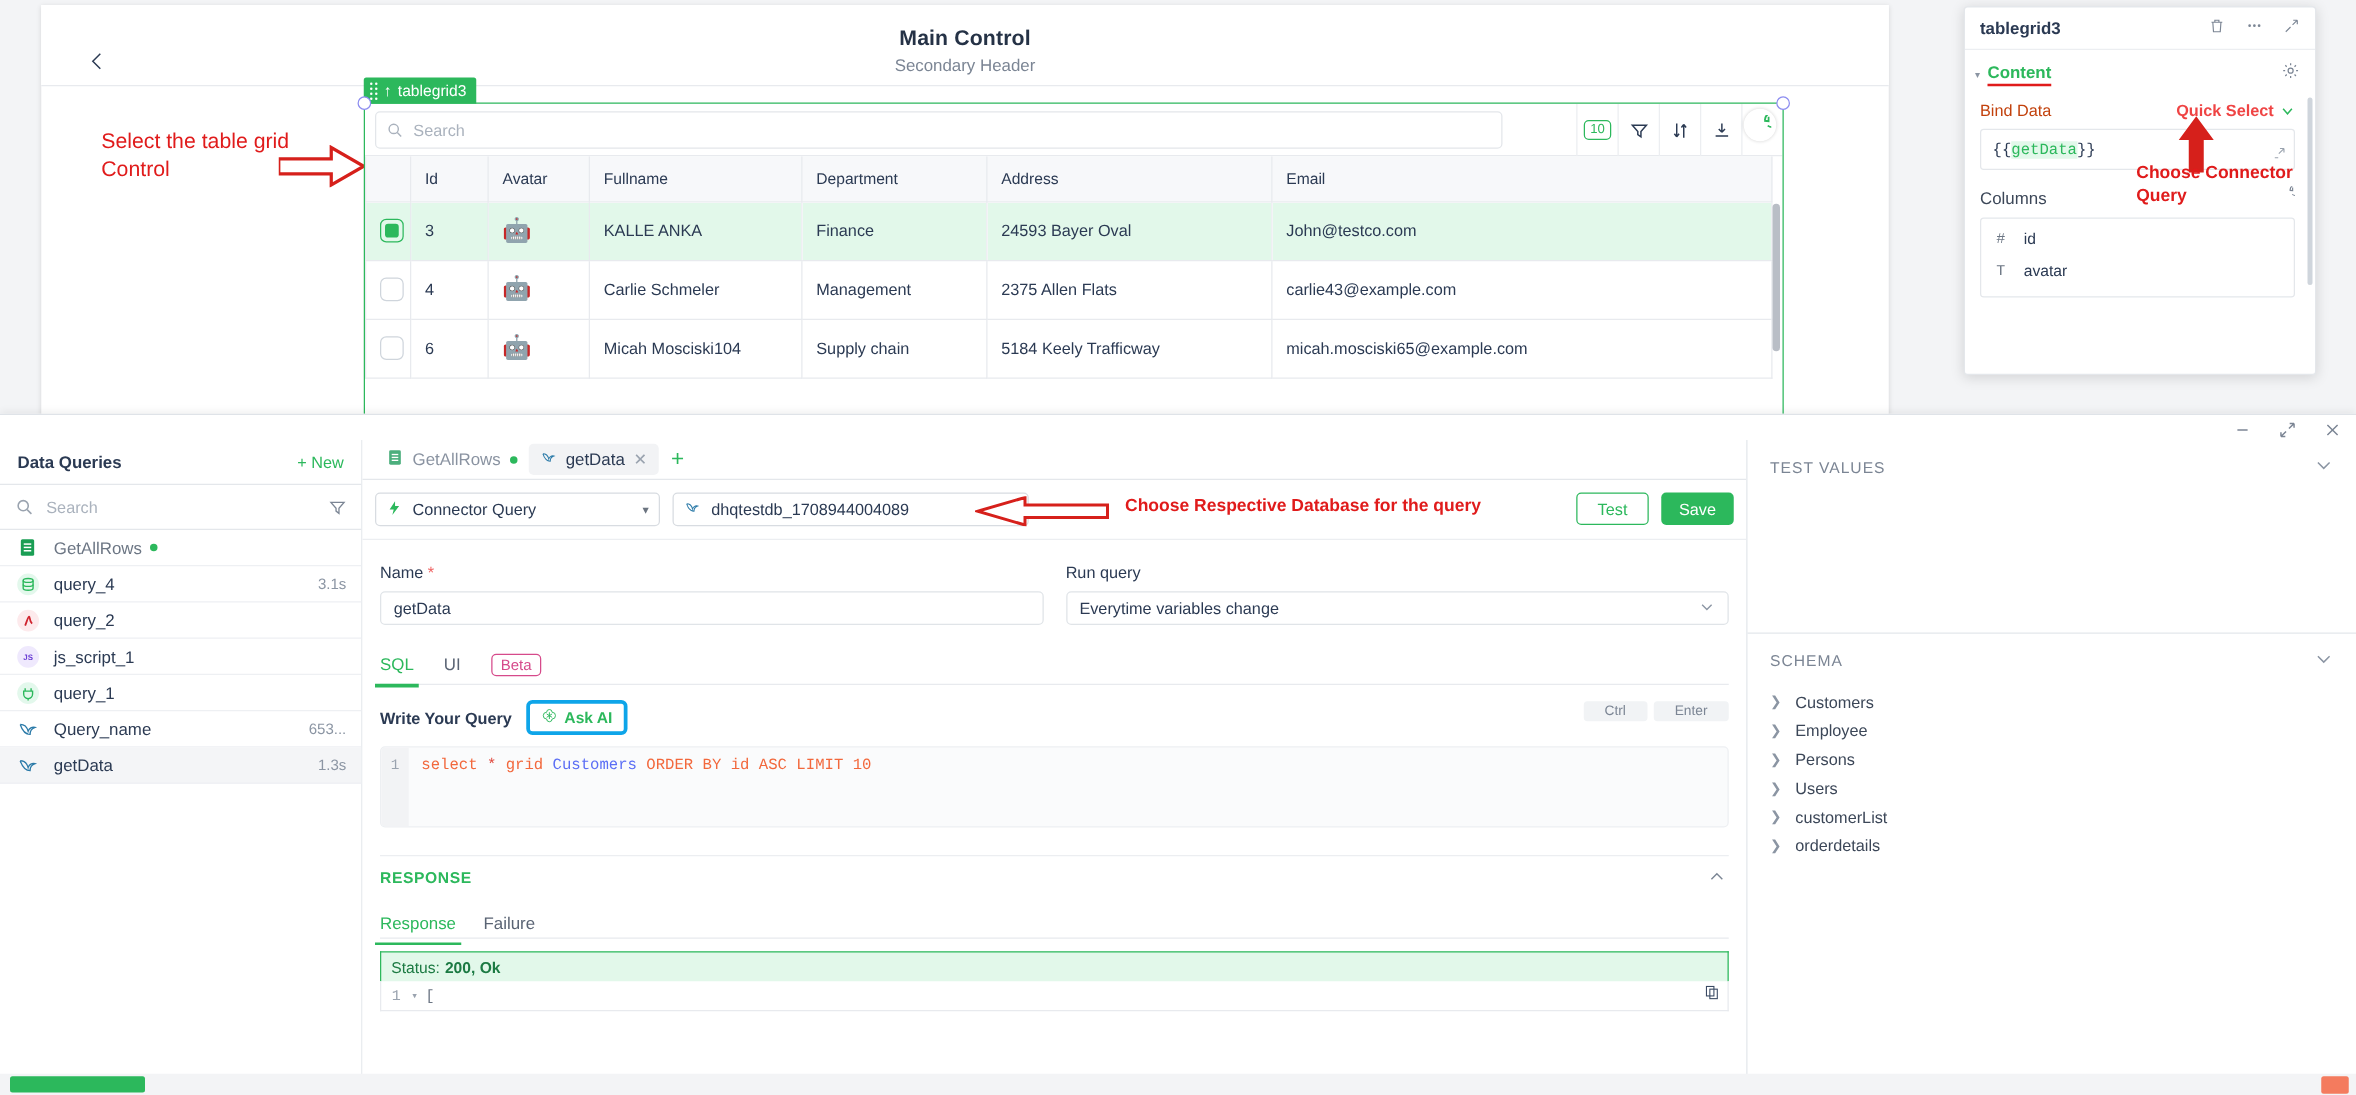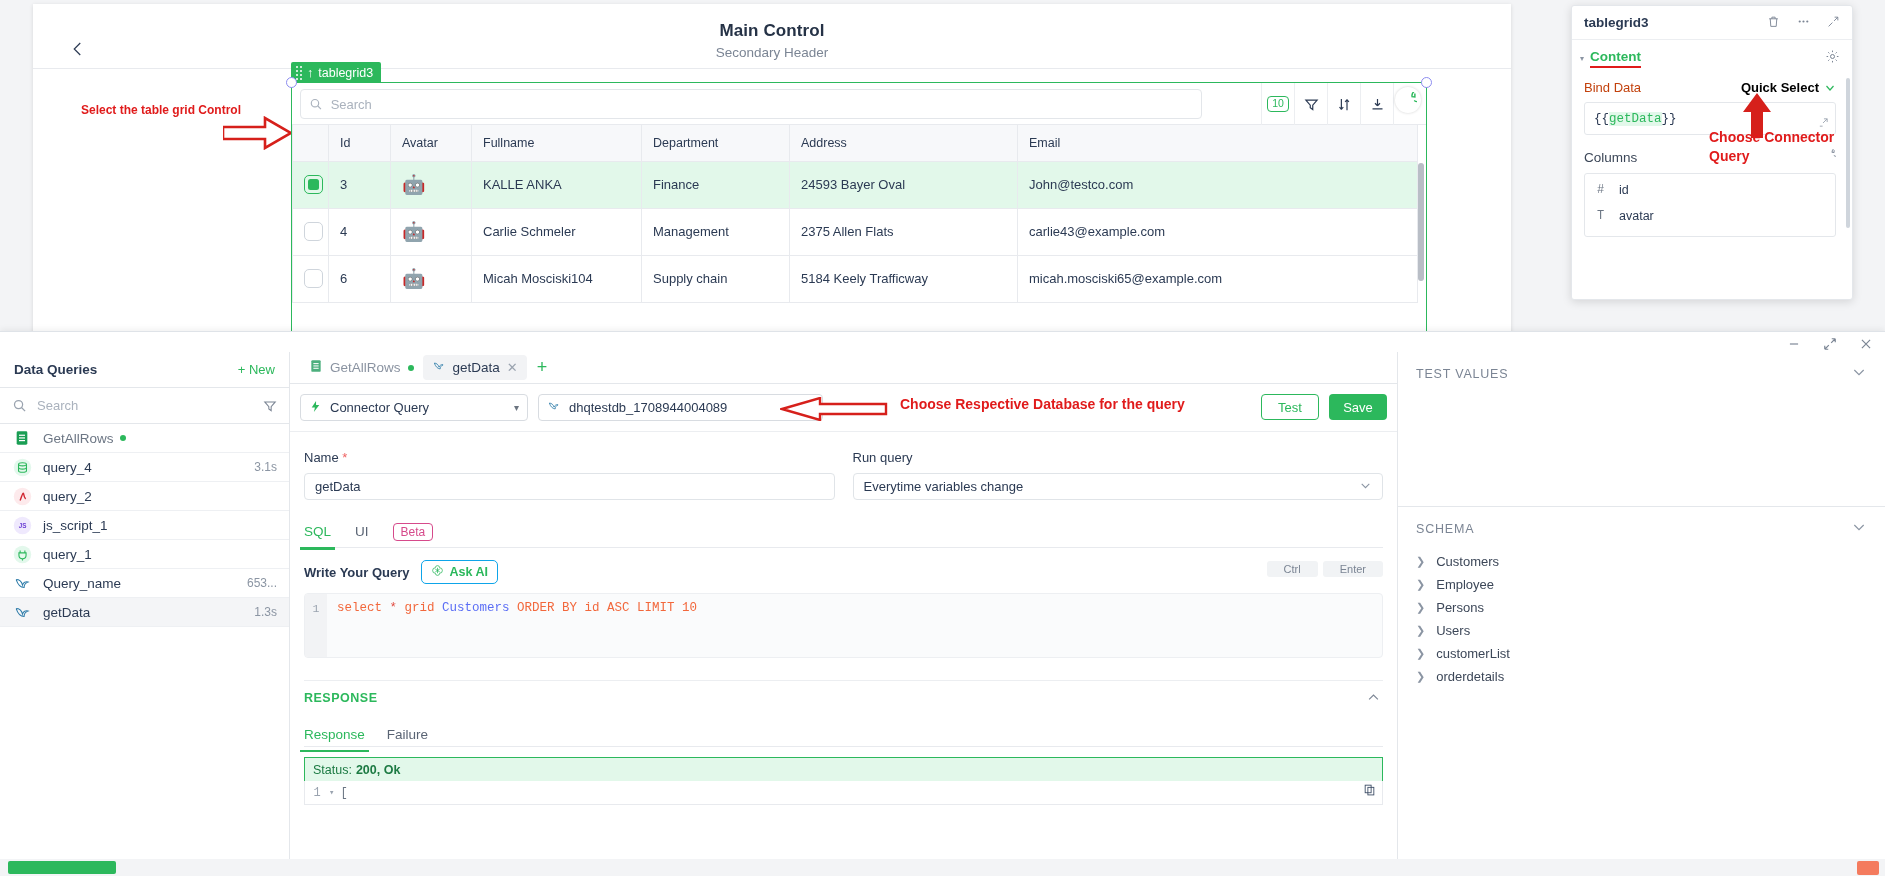--- a/index.html
+++ b/index.html
@@ -121,21 +121,21 @@
   }
   .avatar-glyph { font-size: 19px; line-height: 1; }
   #grid-vscroll {
     position: absolute; right: 2px; top: 38px; width: 6px; height: 118px;
     background: #b9bec6; border-radius: 3px;
   }
 
   
   #annot-select {
     position: absolute; left: 48px; top: 98px; width: 190px;
-    color: #e01b1b; font-weight: bold; font-size: 12px; line-height: 1.35;
+    color: #e01b1b; font-weight: normal; font-size: 17px; line-height: 1.35;
   }
   .arrow-right {
     position: absolute; width: 70px; height: 34px;
   }
 
   
   #query-panel {
     position: absolute; left: 0; top: 331px; width: 1885px; height: 539px;
     background: #fff; border-top: 1px solid #dfe3e8;
     box-shadow: 0 -2px 6px rgba(0,0,0,.06);
@@ -246,21 +246,21 @@
 
   #lang-tabs { display: flex; align-items: center; gap: 24px; height: 32px; margin-top: 16px;
                border-bottom: 1px solid #e8eaee; }
   #beta-badge {
     border: 1px solid #d64a8b; color: #d64a8b; border-radius: 4px;
     font-size: 12px; padding: 1px 7px;
   }
   #wq-row { display: flex; align-items: center; gap: 12px; margin-top: 12px; position: relative; }
   #wq-label { font-size: 13px; font-weight: bold; color: #2b3a53; }
   #ask-ai {
-    border: 1px solid #0ea5e9; border-radius: 5px; color: #2cb85c;
+    border: 3px solid #0ea5e9; border-radius: 5px; color: #2cb85c;
     font-size: 12.5px; font-weight: bold; padding: 3px 9px;
     display: flex; align-items: center; gap: 5px; cursor: pointer;
   }
   #kbd-hint { position: absolute; right: 0; top: 1px; display: flex; gap: 5px; }
   #kbd-hint span {
     background: #f1f3f5; color: #7b8594; font-size: 11px;
     border-radius: 3px; padding: 2px 17px;
   }
   #sql-editor {
     margin-top: 9px; height: 65px; background: #fafbfc;
@@ -343,21 +343,21 @@
   #content-row { display: flex; align-items: center; gap: 6px; }
   #content-caret { color: #8b95a3; font-size: 8px; }
   #content-label {
     font-size: 13.5px; font-weight: bold; color: #2cb85c;
     border-bottom: 2.5px solid #e01b1b; padding-bottom: 2px;
   }
   #gear-ico { margin-left: auto; color: #7b8594; cursor: pointer; }
   #bind-row { display: flex; align-items: center; margin-top: 12px; padding: 0 4px; }
   #bind-label { font-size: 13px; color: #c2410c; }
   #quick-select {
-    margin-left: auto; font-size: 13px; font-weight: bold; color: #000000;
+    margin-left: auto; font-size: 13px; font-weight: bold; color: #ef4444;
     display: flex; align-items: center; gap: 5px; cursor: pointer;
   }
   #bind-input {
     margin: 7px 4px 0 4px; height: 33px; border: 1px solid #e4e7eb; border-radius: 3px;
     display: flex; align-items: center; padding: 0 9px; position: relative;
     font-family: "Liberation Mono", monospace; font-size: 12.5px; color: #2b3a53;
   }
   #bind-input .hl { background: #e2f8ea; color: #2cb85c; }
   #bind-expand { position: absolute; right: 6px; bottom: 3px; color: #9aa3af; font-size: 11px; }
   #columns-row { display: flex; align-items: center; margin-top: 13px; padding: 0 4px; position: relative; }

